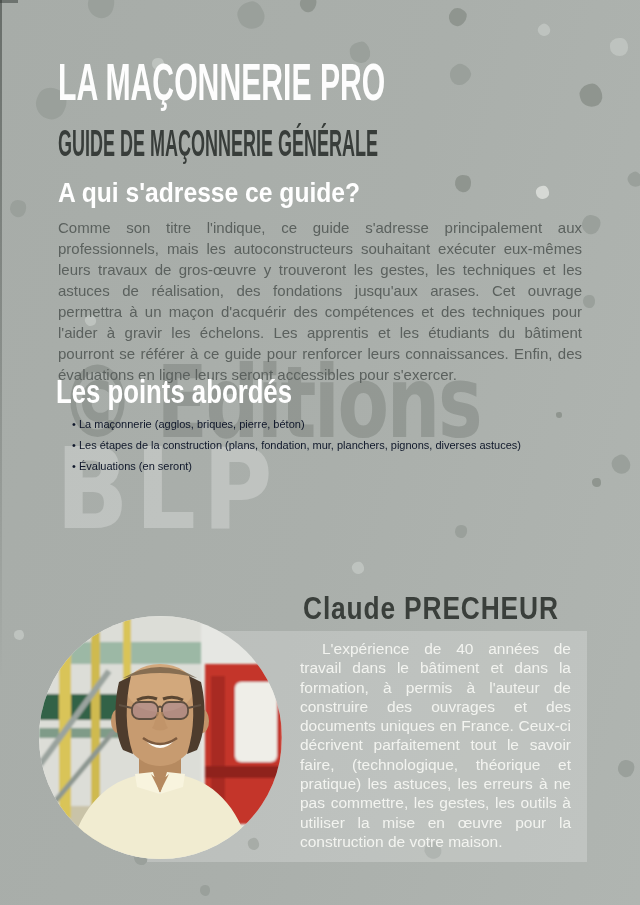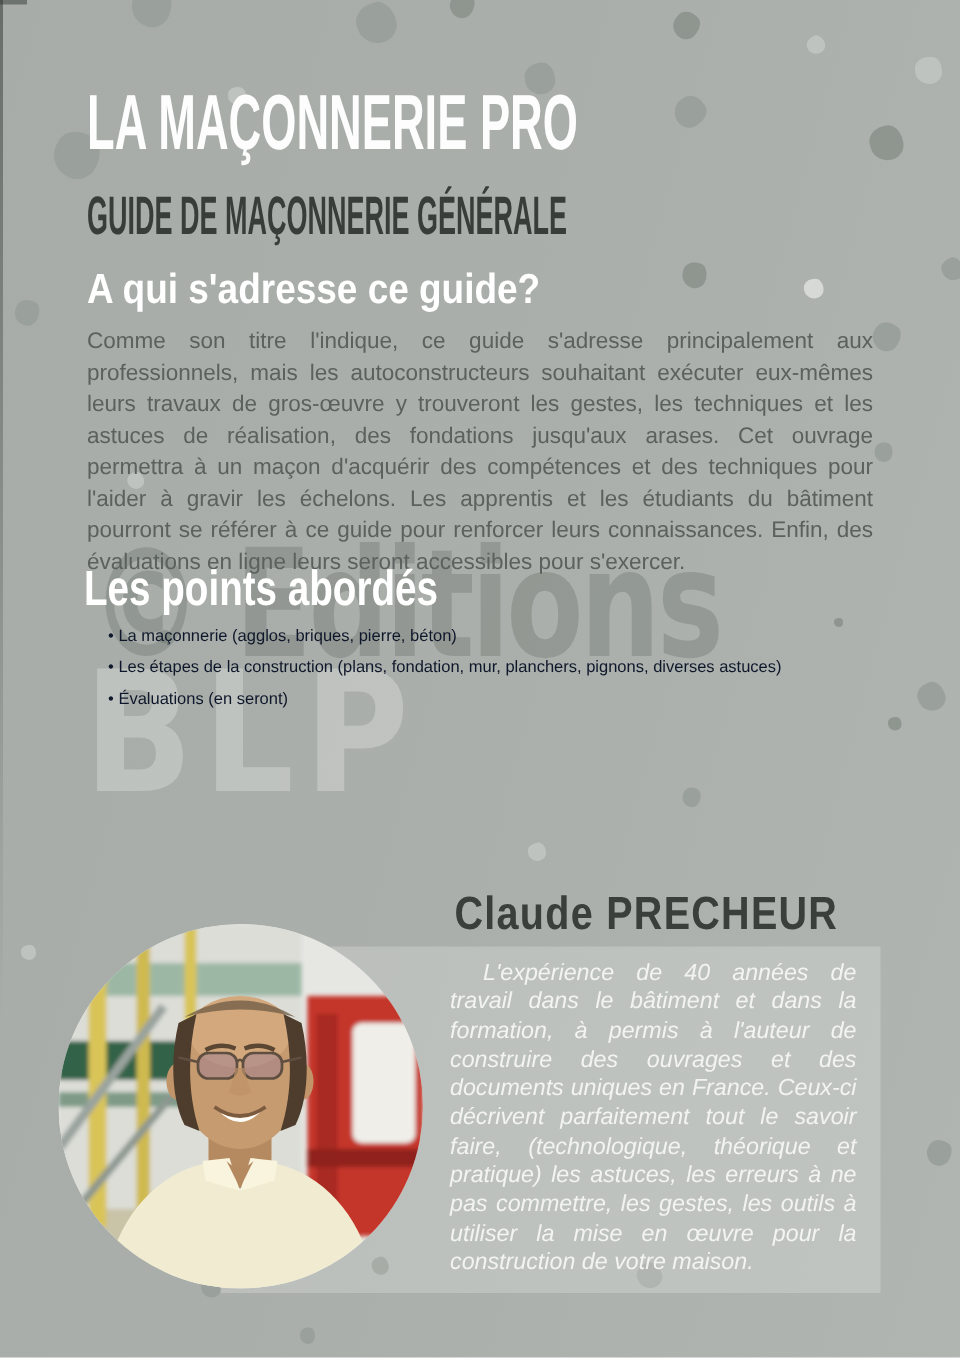--- a/index.html
+++ b/index.html
@@ -42,21 +42,21 @@
     color:#0f172a;list-style:none;margin:0;padding:0;z-index:3;}
   .points li{padding-left:42px;text-indent:-28px;}
   .points li::before{content:"\2022\00a0";}
   
   .author-name{position:absolute;left:303px;top:591px;font-size:31px;font-weight:bold;
     letter-spacing:1px;color:#3a3f3b;transform:scaleX(.85);transform-origin:0 0;
     white-space:nowrap;z-index:4;}
   .panel{position:absolute;left:147px;top:631px;width:440px;height:231px;
     background:rgba(255,255,255,.22);z-index:3;}
   .bio{position:absolute;left:300px;top:639px;width:271px;font-size:15.5px;line-height:19.3px;
-    text-align:justify;text-indent:22px;color:#f3f4f0;z-index:4;font-style:italic;}
+    text-align:justify;text-indent:22px;color:#f3f4f0;z-index:4;}
   .photo{position:absolute;left:39px;top:616px;width:243px;height:243px;z-index:5;}
 </style>
 </head>
 <body>
 
 <div class="layer">
   <div class="cf m" style="left:88px;top:-10px;width:26px;height:28px;transform:rotate(15deg)"></div>
   <div class="cf m" style="left:238px;top:2px;width:26px;height:27px;transform:rotate(-20deg)"></div>
   <div class="cf d" style="left:300px;top:-5px;width:16px;height:17px;transform:rotate(30deg)"></div>
   <div class="cf m" style="left:350px;top:42px;width:20px;height:21px;transform:rotate(-10deg)"></div>

